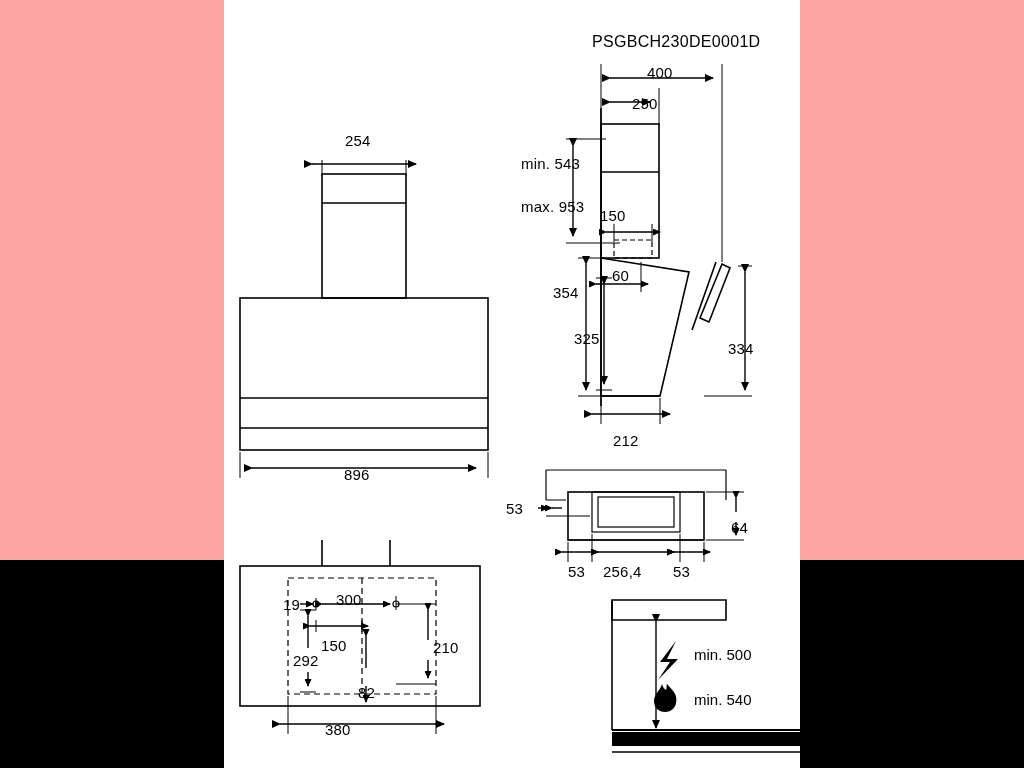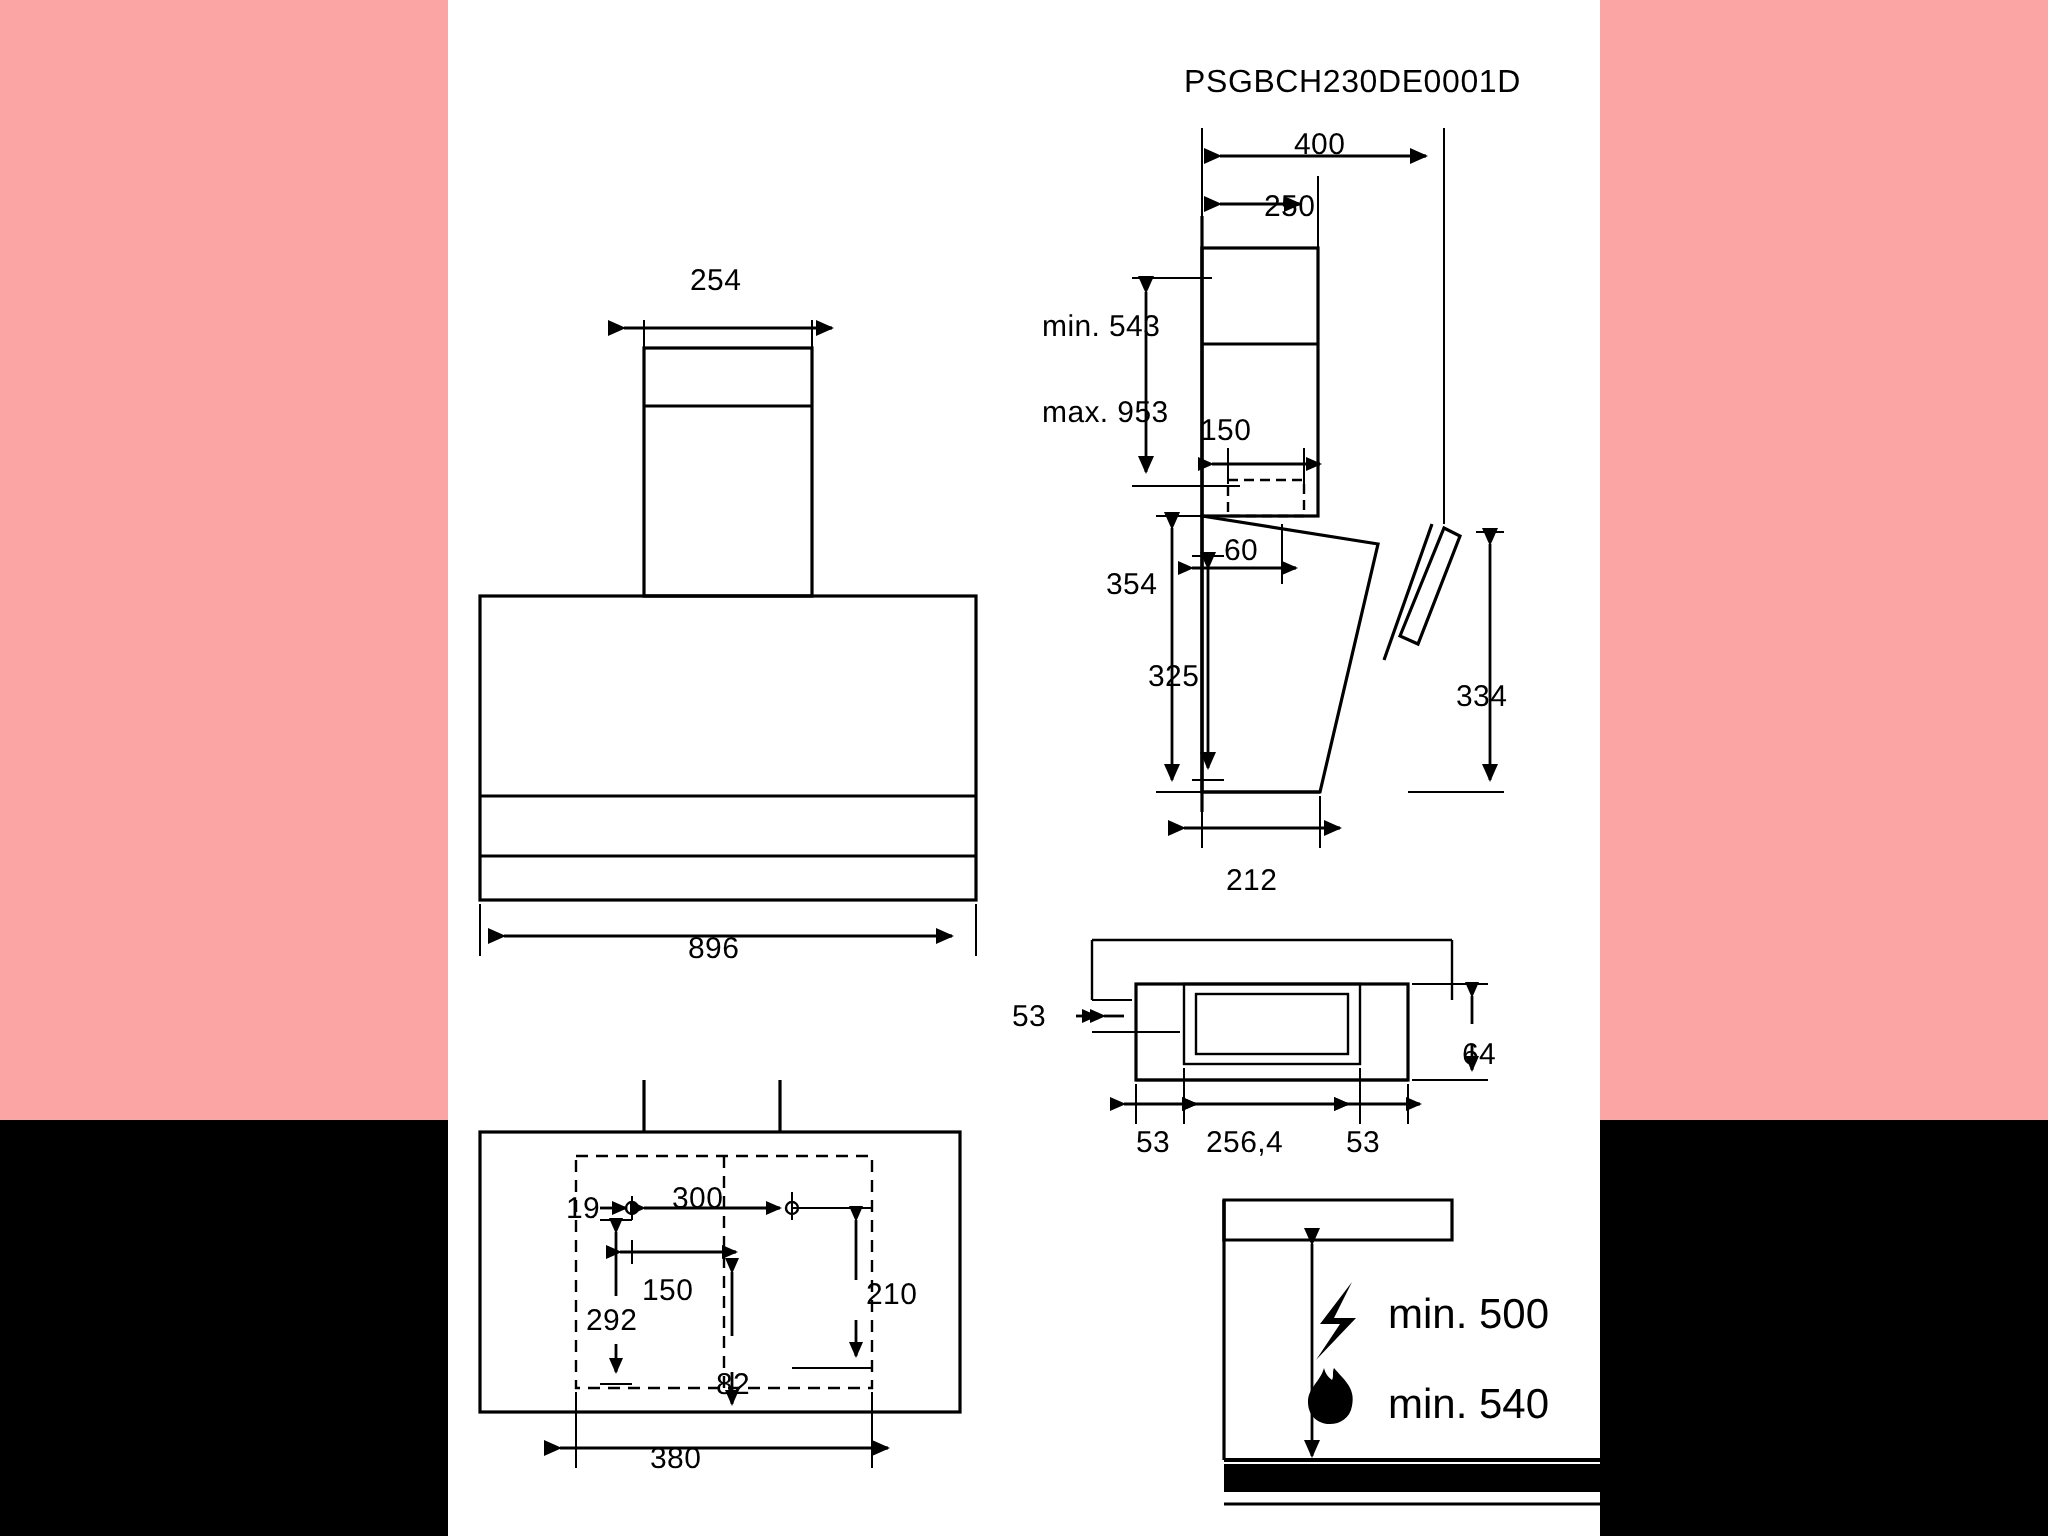--- a/index.html
+++ b/index.html
@@ -44,21 +44,21 @@
     position: absolute;
     font-family: "Liberation Sans", sans-serif;
     font-size: 16px;
     color: #000000;
     white-space: nowrap;
     letter-spacing: 0.3px;
   }
   .minlabel {
     position: absolute;
     font-family: "Liberation Sans", sans-serif;
-    font-size: 21px;
+    font-size: 15px;
     color: #000000;
     white-space: nowrap;
   }
 </style>
 </head>
 <body>
 
 <div id="stage">
   <div id="sheet"></div>
 

